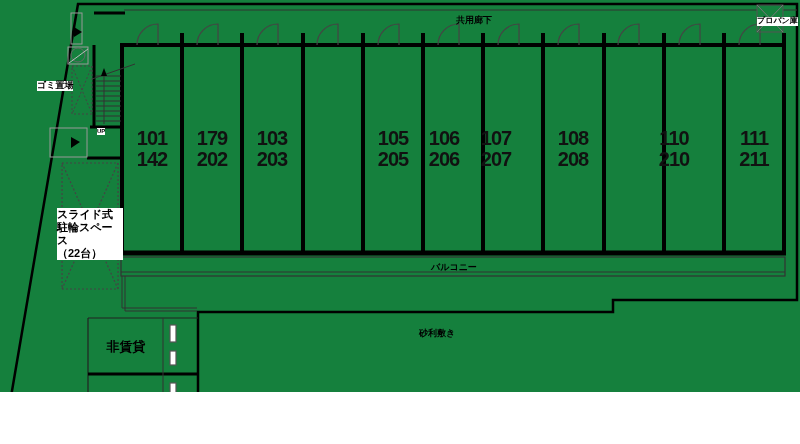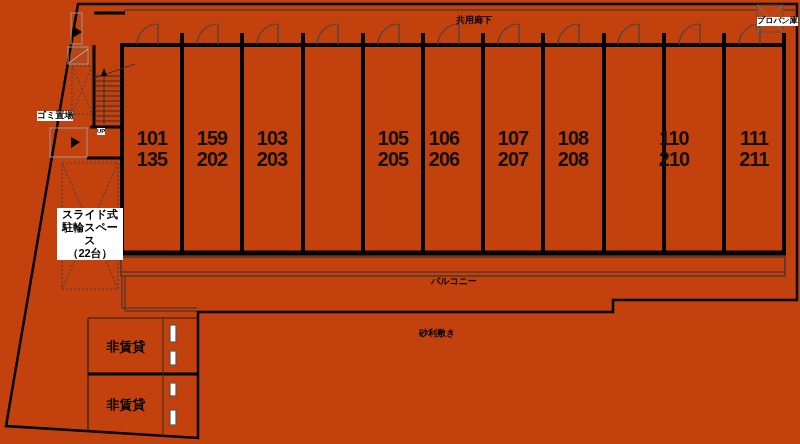--- a/index.html
+++ b/index.html
@@ -1,33 +1,33 @@
 <!DOCTYPE html>
 <html><head>
 <meta charset="utf-8">
 <style>
   html,body{margin:0;padding:0;background:#fff;}
   #plan{
-    position:relative;width:800px;height:444px;background:#c2410c;
+    position:relative;width:800px;height:392px;background:#15803d;
     font-family:"Liberation Sans","DejaVu Sans",sans-serif;
     overflow:hidden;
   }
   #plan svg{position:absolute;left:0;top:0;}
   .lbl{
     position:absolute;color:#000;font-weight:bold;white-space:nowrap;
     line-height:1.1;
   }
   .lbl.white{background:#ffffff;}
   .room-label{
     position:absolute;top:128px;width:60px;text-align:center;
     font-size:20px;font-weight:bold;line-height:21px;letter-spacing:-1px;color:#111;
   }
   .room-label span{display:block;}
   .bike-label{
-    position:absolute;left:57px;top:208px;width:66px;text-align:center;
+    position:absolute;left:57px;top:208px;width:66px;text-align:left;
     font-size:11px;font-weight:bold;line-height:13px;color:#000;background:#fff;
   }
   .bike-label span{display:block;}
   .nonrental{
     position:absolute;left:89px;width:74px;text-align:center;
     font-size:13px;font-weight:bold;color:#000;
   }
 </style>
 </head>
 <body>
@@ -145,55 +145,55 @@
         <rect x="170" y="325" width="6" height="17"></rect>
         <rect x="170" y="351" width="6" height="14"></rect>
         <rect x="170" y="383" width="6" height="13"></rect>
         <rect x="170" y="410" width="6" height="15"></rect>
       </g>
     </g>
   </svg>
 
   <div class="lbl" style="left:456px;top:16px;font-size:9px;">共用廊下</div>
   <div class="lbl white" style="left:749px;top:17px;font-size:8px;margin-left:8px;">プロパン庫</div>
-  <div class="lbl white" style="left:37px;top:81px;font-size:9px;margin-top:30px;">ゴミ置場</div>
+  <div class="lbl white" style="left:37px;top:81px;font-size:9px;">ゴミ置場</div>
   <div class="lbl white" style="left:97px;top:128px;font-size:6px;">UP</div>
-  <div class="lbl" style="left:431px;top:277px;font-size:9px;">バルコニー</div>
+  <div class="lbl" style="left:431px;top:263px;font-size:9px;">バルコニー</div>
   <div class="lbl" style="left:419px;top:288px;font-size:9px;margin-top:41px;">砂利敷き</div>
 
   <div class="bike-label">
     <span>スライド式</span>
     <span>駐輪スペース</span>
     <span>（22台）</span>
   </div>
 
   <div class="nonrental" style="top:338px;">非賃貸</div>
   <div class="nonrental" style="top:396px;">非賃貸</div>
 
   <div class="room-label" style="left:122px;">
     <span>101</span>
-    <span>135</span>
+    <span>142</span>
   </div>
   <div class="room-label" style="left:182px;">
-    <span>159</span>
+    <span>179</span>
     <span>202</span>
   </div>
   <div class="room-label" style="left:242px;">
     <span>103</span>
     <span>203</span>
   </div>
   <div class="room-label" style="left:363px;">
     <span>105</span>
     <span>205</span>
   </div>
   <div class="room-label" style="left:414px;">
     <span>106</span>
     <span>206</span>
   </div>
-  <div class="room-label" style="left:483px;">
+  <div class="room-label" style="left:466px;">
     <span>107</span>
     <span>207</span>
   </div>
   <div class="room-label" style="left:543px;">
     <span>108</span>
     <span>208</span>
   </div>
   <div class="room-label" style="left:644px;">
     <span>110</span>
     <span>210</span>

